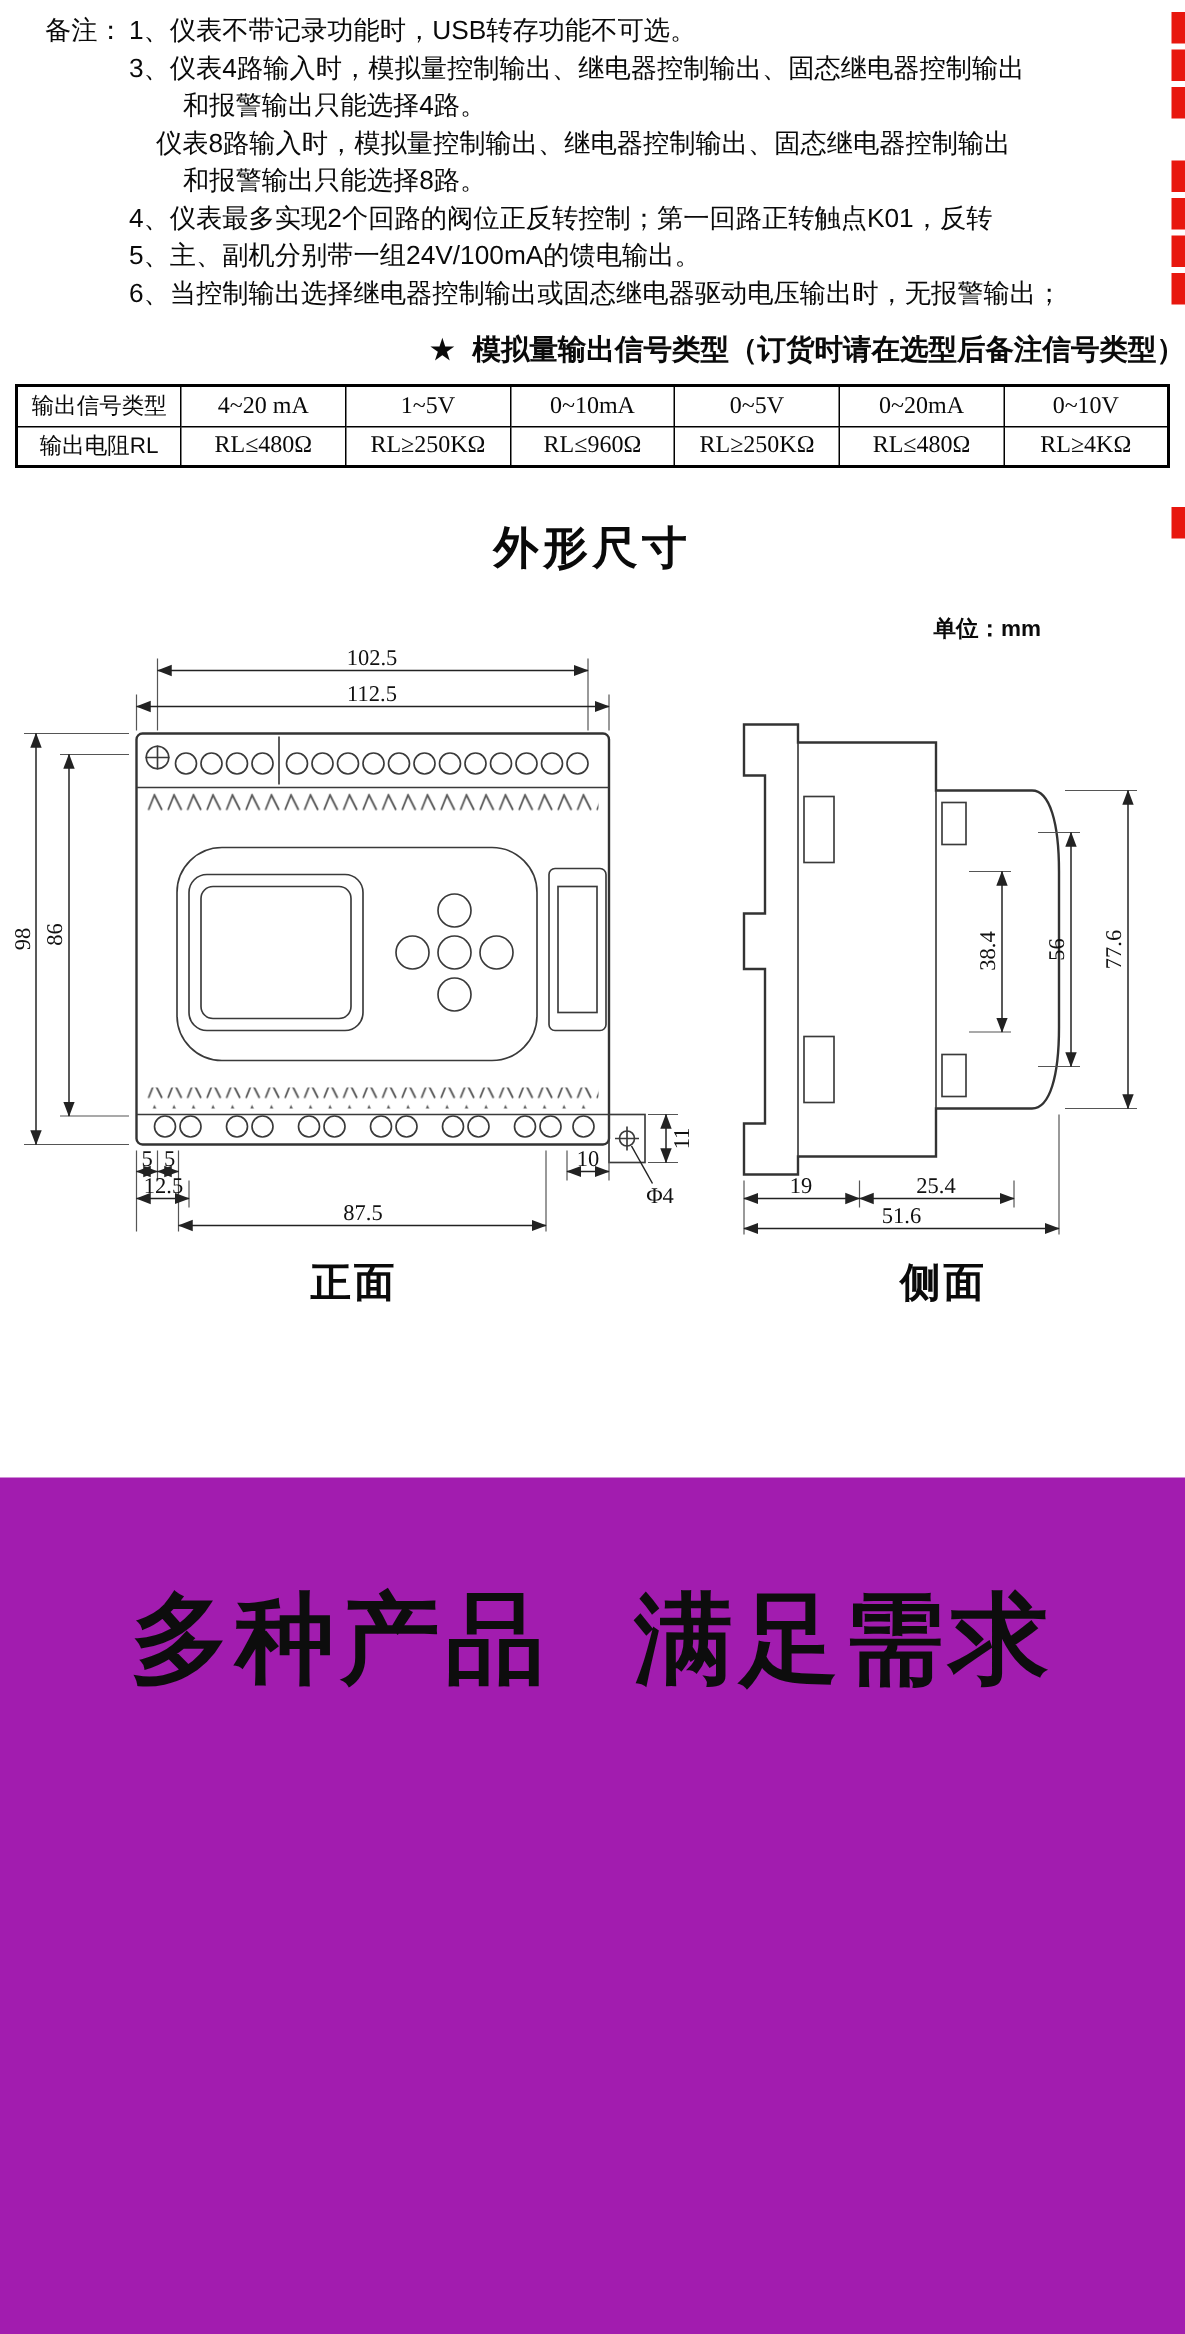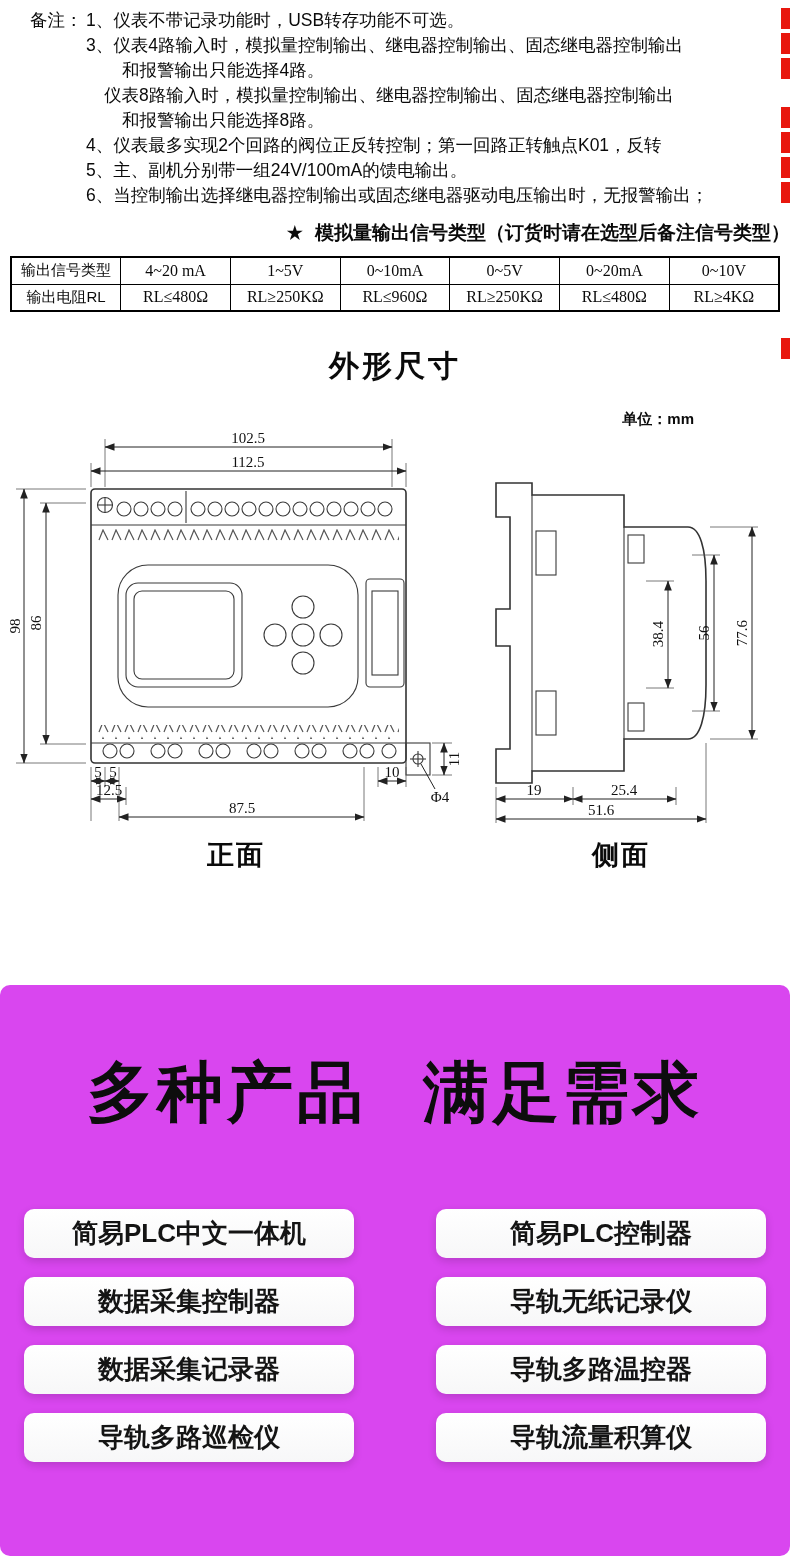--- a/index.html
+++ b/index.html
@@ -19,34 +19,34 @@
 
   
   table.signal { border-collapse:collapse; margin:8px auto 0 auto; width:770px; table-layout:fixed; border:2px solid #000; }
   table.signal td { border:1px solid #000; text-align:center; height:27px; font-weight:400; font-size:16px; font-family:"Liberation Serif", serif; }
   table.signal td.cjk { font-family:"Liberation Sans", sans-serif; font-size:15px; }
 
   
   .dim-title { text-align:center; font-size:30px; font-weight:600; letter-spacing:3px; margin-top:36px; line-height:36px; }
   .unit-label { text-align:right; padding-right:96px; font-size:15px; font-weight:700; margin-top:26px; }
   .drawings { display:flex; justify-content:space-between; align-items:flex-start; padding:0 6px; margin-top:2px; }
-  .view-labels { display:flex; justify-content:flex-start; padding:0 6px; margin-top:6px; }
+  .view-labels { display:flex; justify-content:space-between; padding:0 6px; margin-top:6px; }
   .view-label-cell { text-align:center; font-size:27px; font-weight:600; line-height:36px; letter-spacing:2px; }
   .vl-front { width:460px; }
   .vl-side { width:310px; }
 
   
   .otl  { fill:none; stroke:#333; stroke-width:1.6; }
   .otl2 { fill:none; stroke:#3a3a3a; stroke-width:1.1; }
   .ext  { stroke:#555; stroke-width:0.8; }
   .dim  { stroke:#222; stroke-width:1; }
   text.dt { font-family:"Liberation Serif", serif; font-size:15px; fill:#111; text-anchor:middle; }
 
   
-  .products-section { position:absolute; left:0; top:985px; width:790px; height:571px; background:#d946ef;border-radius:10px; }
+  .products-section { position:absolute; left:0; top:985px; width:790px; height:571px; background:#a21caf; }
   .big-title { display:flex; justify-content:center; gap:56px; padding-top:74px; font-size:66px; line-height:1; font-weight:900; color:#0d0d0d; letter-spacing:4px; }
   .btn-rows { margin-top:84px; }
   .btn-row { display:flex; justify-content:space-between; padding:0 24px; margin-bottom:19px; }
   .pbtn { width:330px; height:49px; background:linear-gradient(#ffffff,#f7f7f8); border-radius:10px;
           box-shadow:0 3px 8px rgba(0,0,0,.16); display:flex; align-items:center; justify-content:center;
           font-size:26px; font-weight:700; color:#141414; cursor:pointer; }
 
   
   .edge-marker { position:absolute; right:0; width:9px; height:21px; background:#e8170e; }
 </style>
@@ -275,38 +275,20 @@
   <div class="view-labels">
     <div class="view-label-cell vl-front">正面</div>
     <div class="view-label-cell vl-side">侧面</div>
   </div>
 
   <div class="products-section">
     <div class="big-title">
       <span>多种产品</span>
       <span>满足需求</span>
     </div>
-    <div class="btn-rows">
-      <div class="btn-row">
-        <div class="pbtn">简易PLC中文一体机</div>
-        <div class="pbtn">简易PLC控制器</div>
-      </div>
-      <div class="btn-row">
-        <div class="pbtn">数据采集控制器</div>
-        <div class="pbtn">导轨无纸记录仪</div>
-      </div>
-      <div class="btn-row">
-        <div class="pbtn">数据采集记录器</div>
-        <div class="pbtn">导轨多路温控器</div>
-      </div>
-      <div class="btn-row">
-        <div class="pbtn">导轨多路巡检仪</div>
-        <div class="pbtn">导轨流量积算仪</div>
-      </div>
-    </div>
   </div>
 
   <div class="edge-marker" style="top:8px"></div>
   <div class="edge-marker" style="top:33px"></div>
   <div class="edge-marker" style="top:58px"></div>
   <div class="edge-marker" style="top:107px"></div>
   <div class="edge-marker" style="top:132px"></div>
   <div class="edge-marker" style="top:157px"></div>
   <div class="edge-marker" style="top:182px"></div>
   <div class="edge-marker" style="top:338px"></div>

